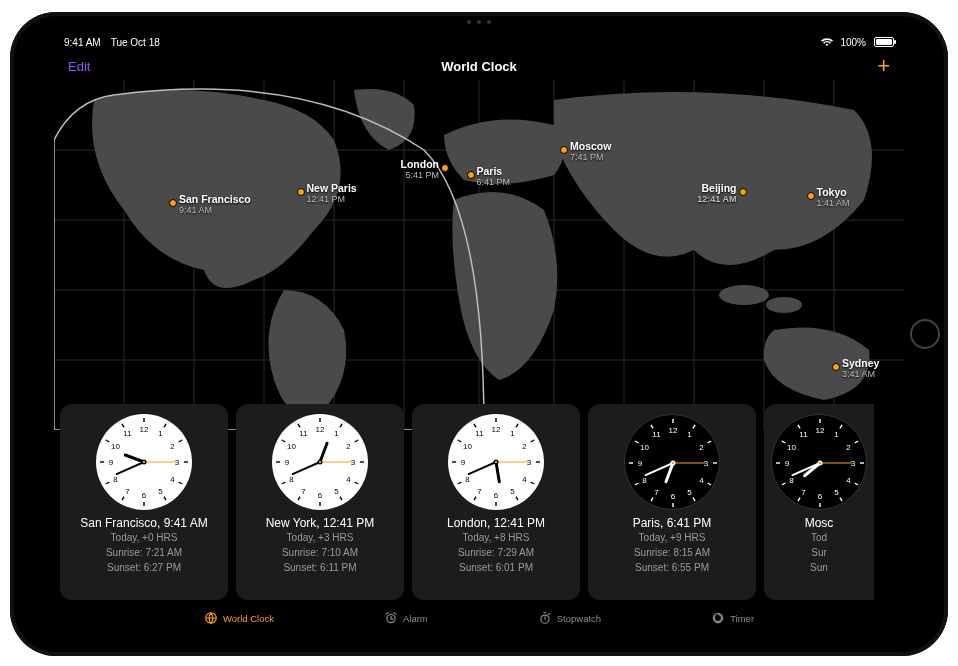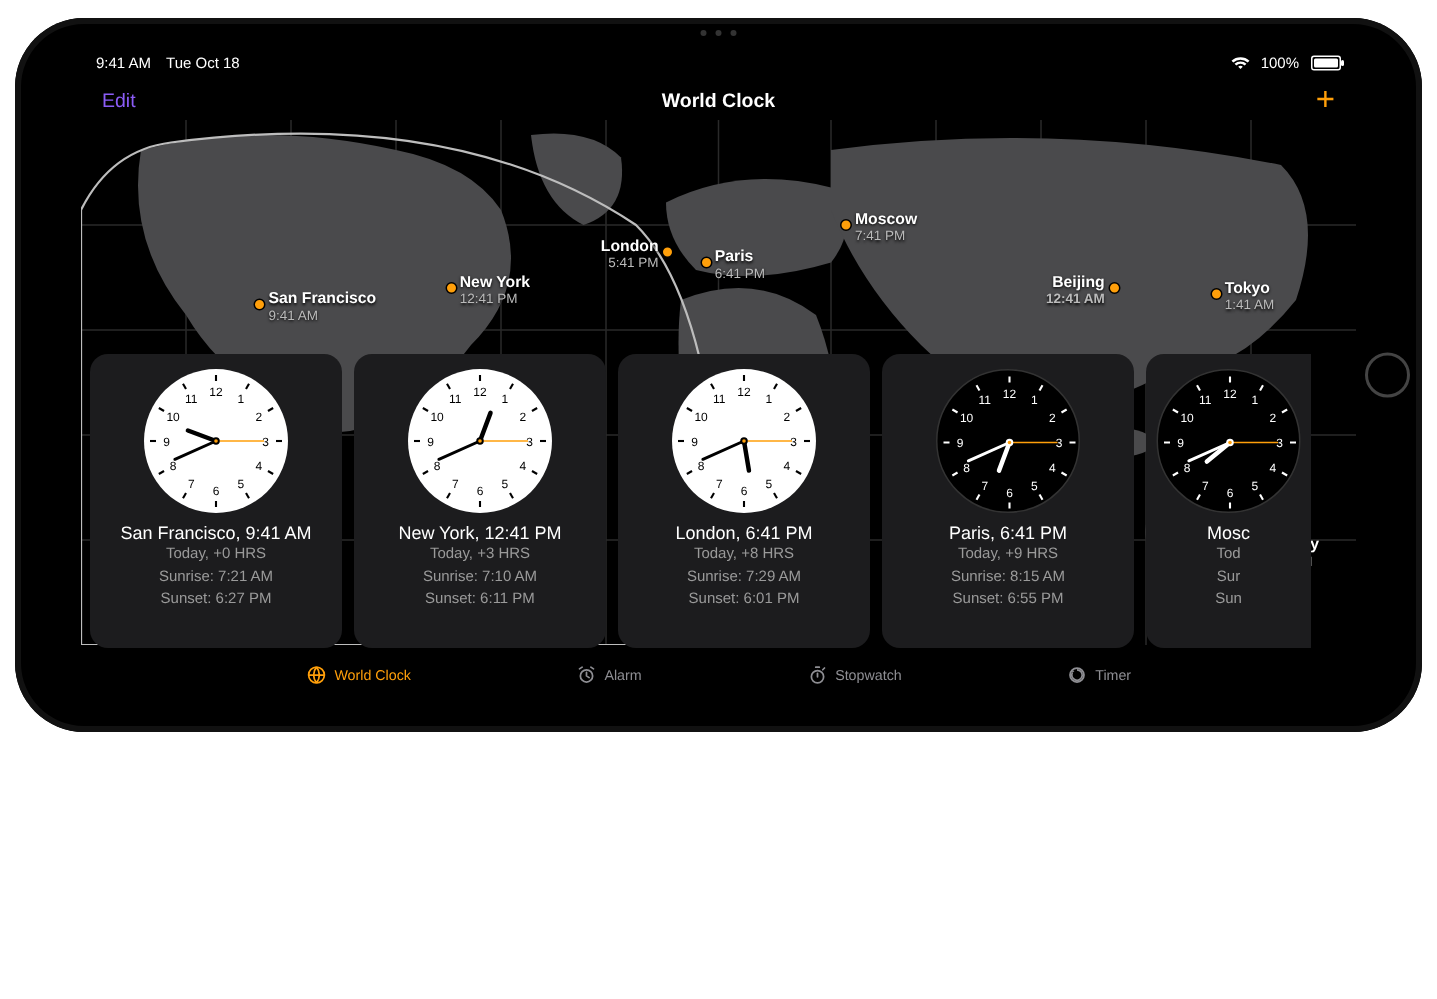--- a/index.html
+++ b/index.html
@@ -1,18 +1,18 @@
 <!DOCTYPE html>
 <html><head>
 <meta charset="utf-8">
 <style>
   * { margin: 0; padding: 0; box-sizing: border-box; }
   html, body { width: 958px; height: 666px; background: #fff; font-family: -apple-system, "SF Pro Text", "Helvetica Neue", Arial, sans-serif; }
   .device {
-    position: absolute; left: 10px; top: 12px; width: 938px; height: 476px;
+    position: absolute; left: 10px; top: 12px; width: 938px; height: 644px;
     background: #000; border-radius: 46px; box-shadow: inset 0 0 0 4px #111;
   }
   .bezel-inner {
     position: absolute; left: 44px; right: 44px; top: 20px; bottom: 20px;
     background: #000; border-radius: 8px;
   }
   
   .home-btn {
     position: absolute; right: 8px; top: 50%; width: 30px; height: 30px;
     transform: translateY(-50%); border-radius: 50%; border: 2px solid #444;
@@ -158,21 +158,21 @@
         <path d="M0 350 L0 60 Q20 20 60 15 Q250 -10 370 70 Q430 130 430 350 Z" fill="none" stroke="#bdbdbd" stroke-width="1.5"></path>
       </svg>
       <div id="city-layer">
           <div class="city-dot" style="left: 14%; top: 35%;">
             <div class="dot"></div>
             <div class="label" style="top:-6px;left:10px;">San Francisco</div>
             <div class="time" style="top:6px;left:10px;">9:41 AM</div>
           </div>
           <div class="city-dot" style="left: 29%; top: 32%;">
             <div class="dot"></div>
-            <div class="label" style="top:-6px;left:10px;">New York</div>
+            <div class="label" style="top:-6px;left:10px;">New Paris</div>
             <div class="time" style="top:6px;left:10px;">12:41 PM</div>
           </div>
           <div class="city-dot" style="left: 46%; top: 25%;">
             <div class="dot"></div>
             <div class="label" style="top:-6px;right:10px;text-align:right;margin-left:28px;">London</div>
             <div class="time" style="top:6px;right:10px;text-align:right;padding-left:12px;">5:41 PM</div>
           </div>
           <div class="city-dot" style="left: 49%; top: 27%;">
             <div class="dot"></div>
             <div class="label" style="top:-6px;left:10px;">Paris</div>
@@ -301,21 +301,21 @@
               <text x="15" y="51.00000000000001" font-size="8" text-anchor="middle" fill="#000" font-family="Arial">9</text>
               <text x="19.421161675113527" y="34.5" font-size="8" text-anchor="middle" fill="#000" font-family="Arial">10</text>
               <text x="31.499999999999986" y="22.421161675113535" font-size="8" text-anchor="middle" fill="#000" font-family="Arial">11</text>
               <text x="47.99999999999999" y="18" font-size="8" text-anchor="middle" fill="#000" font-family="Arial">12</text>
               <line x1="48" y1="48" x2="51.30095211721356" y2="67.72571203074463" stroke="#000" stroke-width="3" stroke-linecap="round"></line>
               <line x1="48" y1="48" x2="20.59363627072197" y2="60.202099292274" stroke="#000" stroke-width="2" stroke-linecap="round"></line>
               <line x1="48" y1="48" x2="80" y2="48" stroke="#ff9f0a" stroke-width="1"></line>
               <circle cx="48" cy="48" r="2.5" fill="#000"></circle>
               <circle cx="48" cy="48" r="1.2" fill="#ff9f0a"></circle>
             </svg></div>
-          <div class="card-title">London, 6:41 PM</div>
+          <div class="card-title">London, 12:41 PM</div>
           <div class="card-sub">Today, +8 HRS</div>
           <div class="card-sub">Sunrise: 7:29 AM</div>
           <div class="card-sub">Sunset: 6:01 PM</div>
         </div>
         <div class="clock-card">
           <div class="clock-face face-night"><svg viewBox="0 0 96 96" width="96" height="96">
               <line x1="48" y1="8" x2="48" y2="4" stroke="#fff" stroke-width="1.4"></line>
               <line x1="68" y1="13.35898384862245" x2="70" y2="9.894882233484694" stroke="#fff" stroke-width="1.4"></line>
               <line x1="82.64101615137754" y1="27.999999999999996" x2="86.10511776651529" y2="25.999999999999996" stroke="#fff" stroke-width="1.4"></line>
               <line x1="88" y1="48" x2="92" y2="48" stroke="#fff" stroke-width="1.4"></line>

